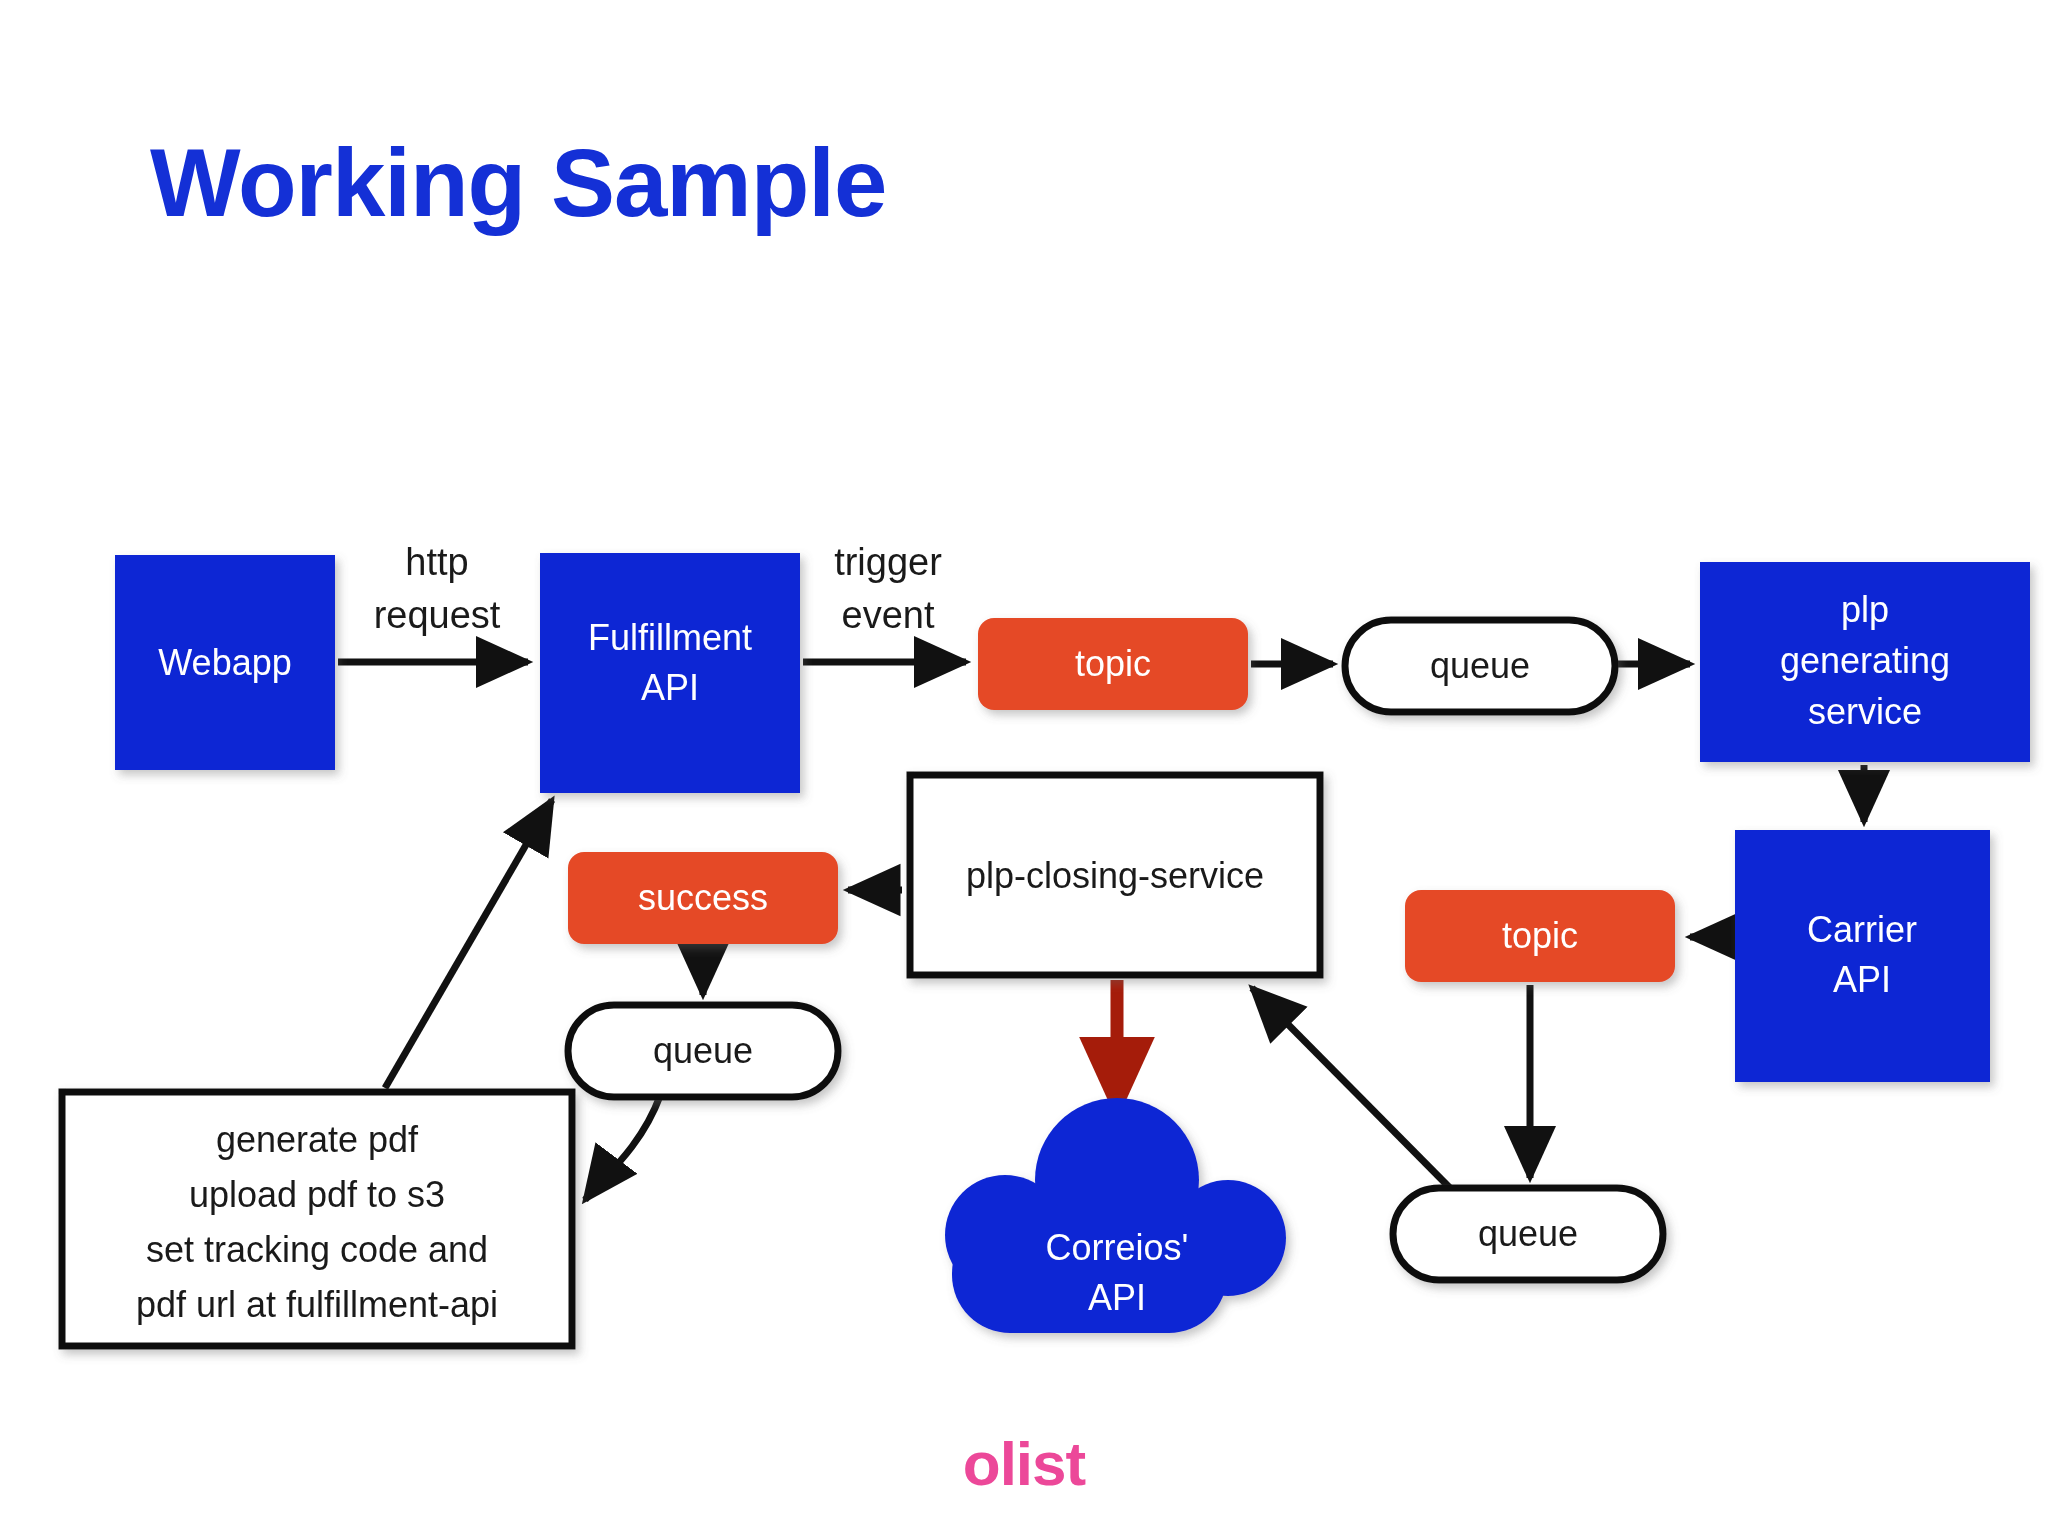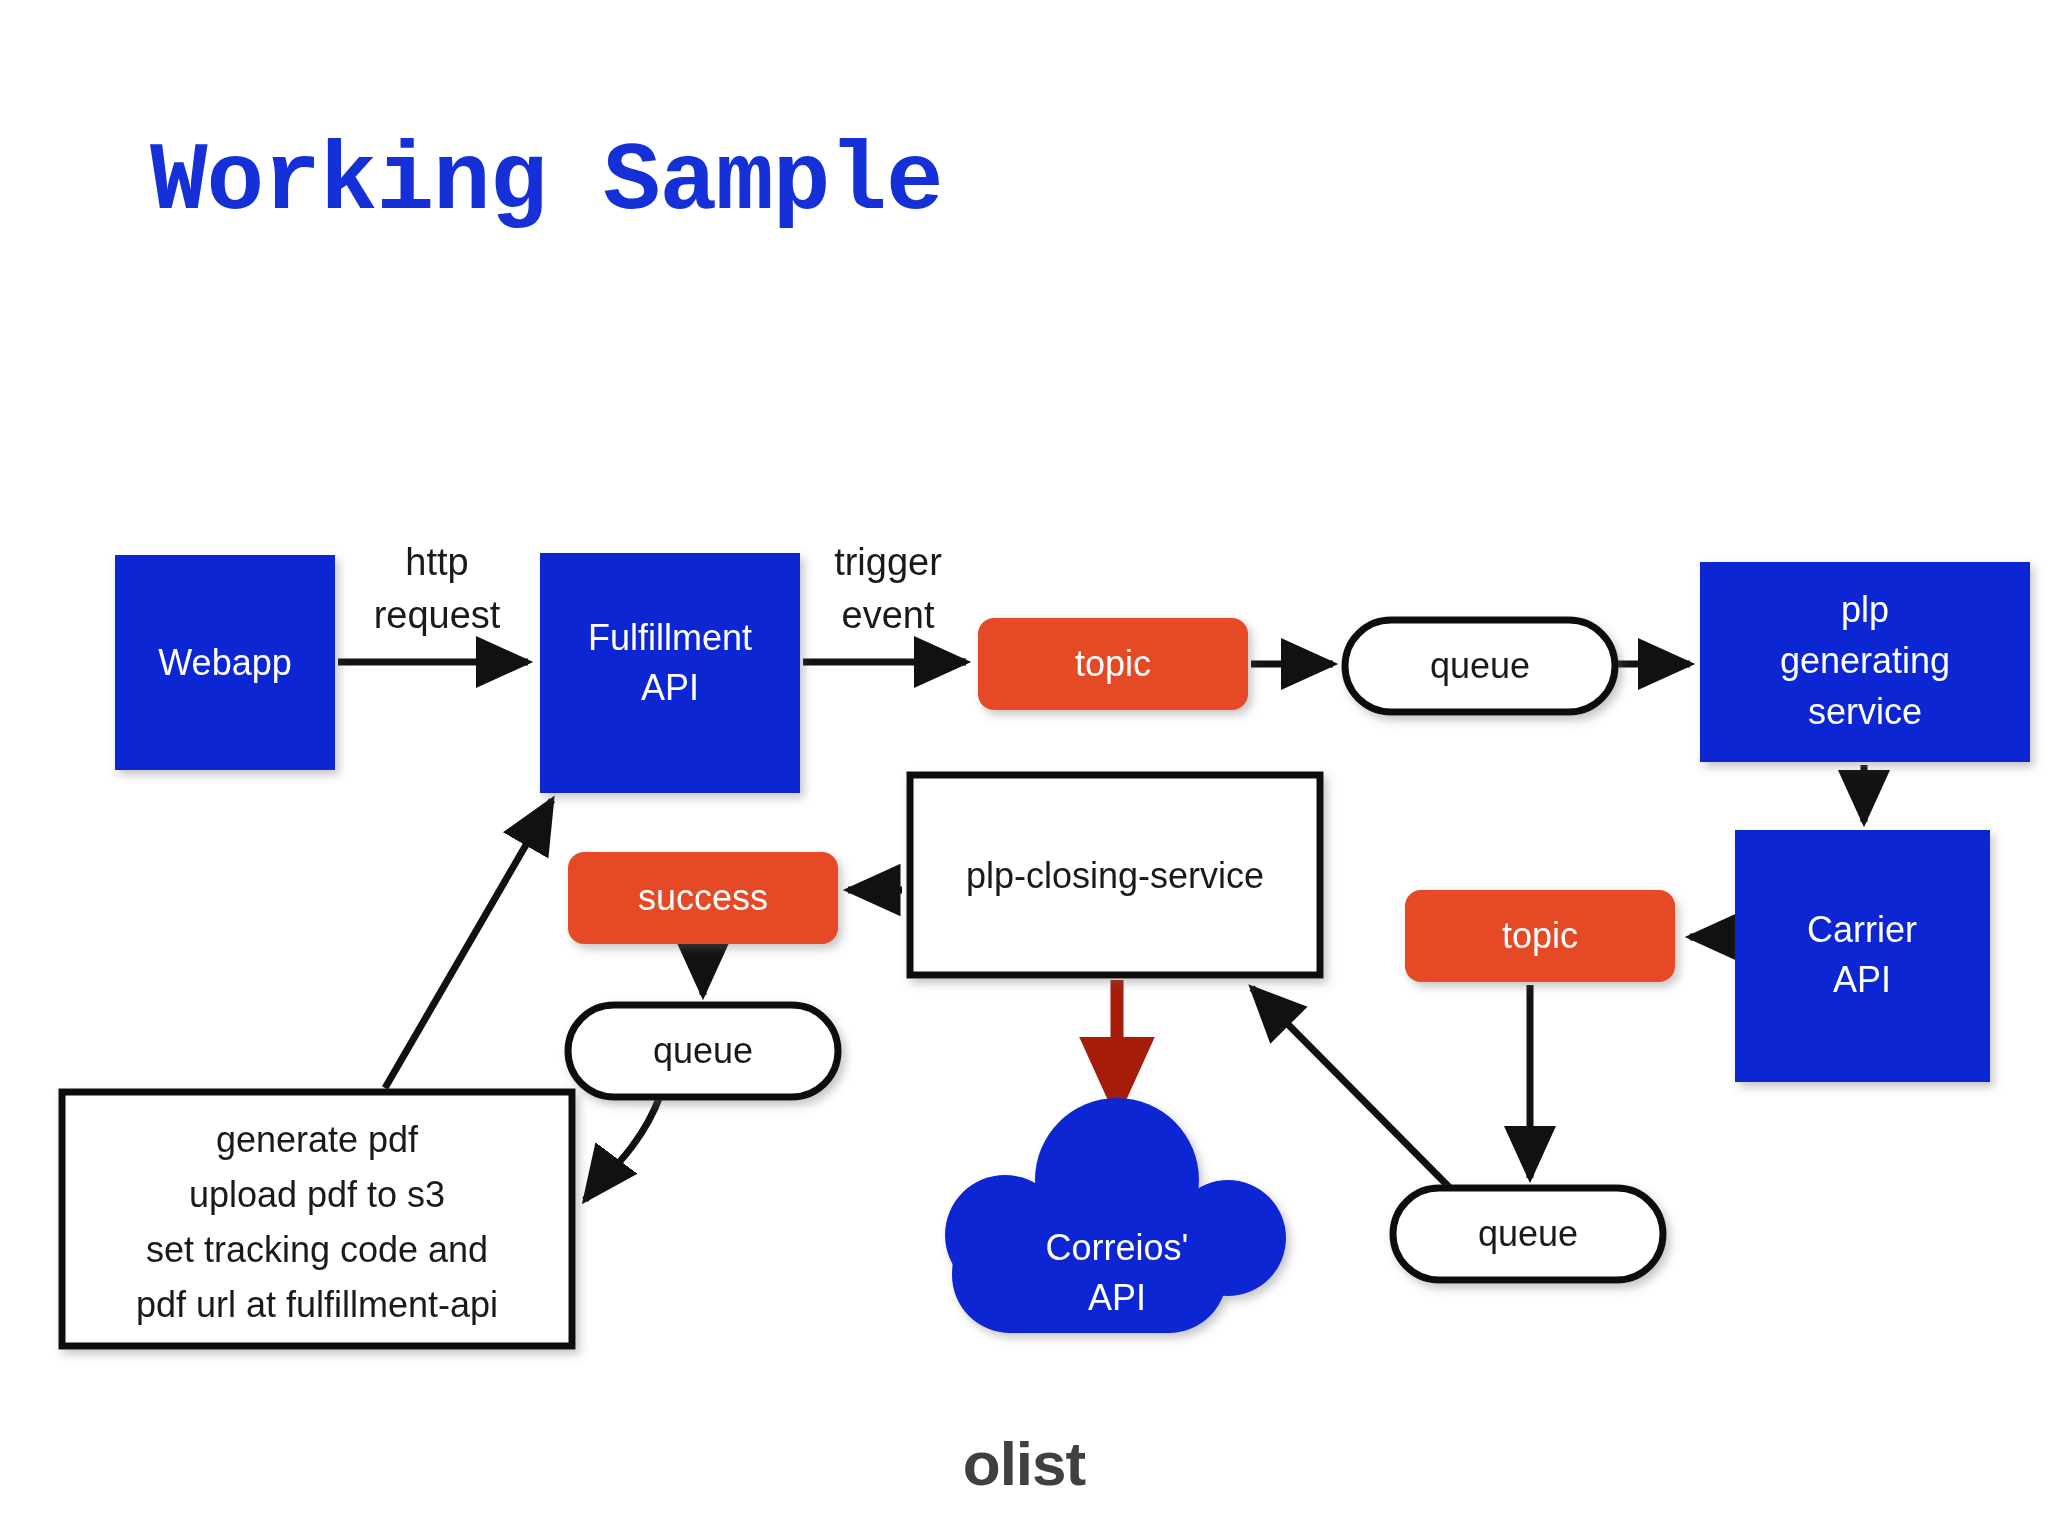--- a/index.html
+++ b/index.html
@@ -22,33 +22,33 @@
     background: #ffffff;
   }
   .slide-title {
     position: absolute;
     left: 150px;
     top: 128px;
     font-size: 96px;
     font-weight: bold;
     letter-spacing: -1px;
     color: #1430D6;
-    font-family: Liberation Mono, monospace;
+    font-family: Liberation Sans, sans-serif;
     white-space: nowrap;
   }
   .brand-logo {
     position: absolute;
     left: 0;
     top: 1428px;
     width: 2048px;
     text-align: center;
     font-size: 62px;
     font-weight: bold;
     letter-spacing: -1px;
-    color: #404040;
+    color: #ec4899;
     font-family: "Liberation Sans", sans-serif;
   }
   #diagram {
     position: absolute;
     left: 0; top: 0;
     width: 2048px;
     height: 1536px;
   }
   .node-label {
     font-family: "Liberation Sans", sans-serif;

